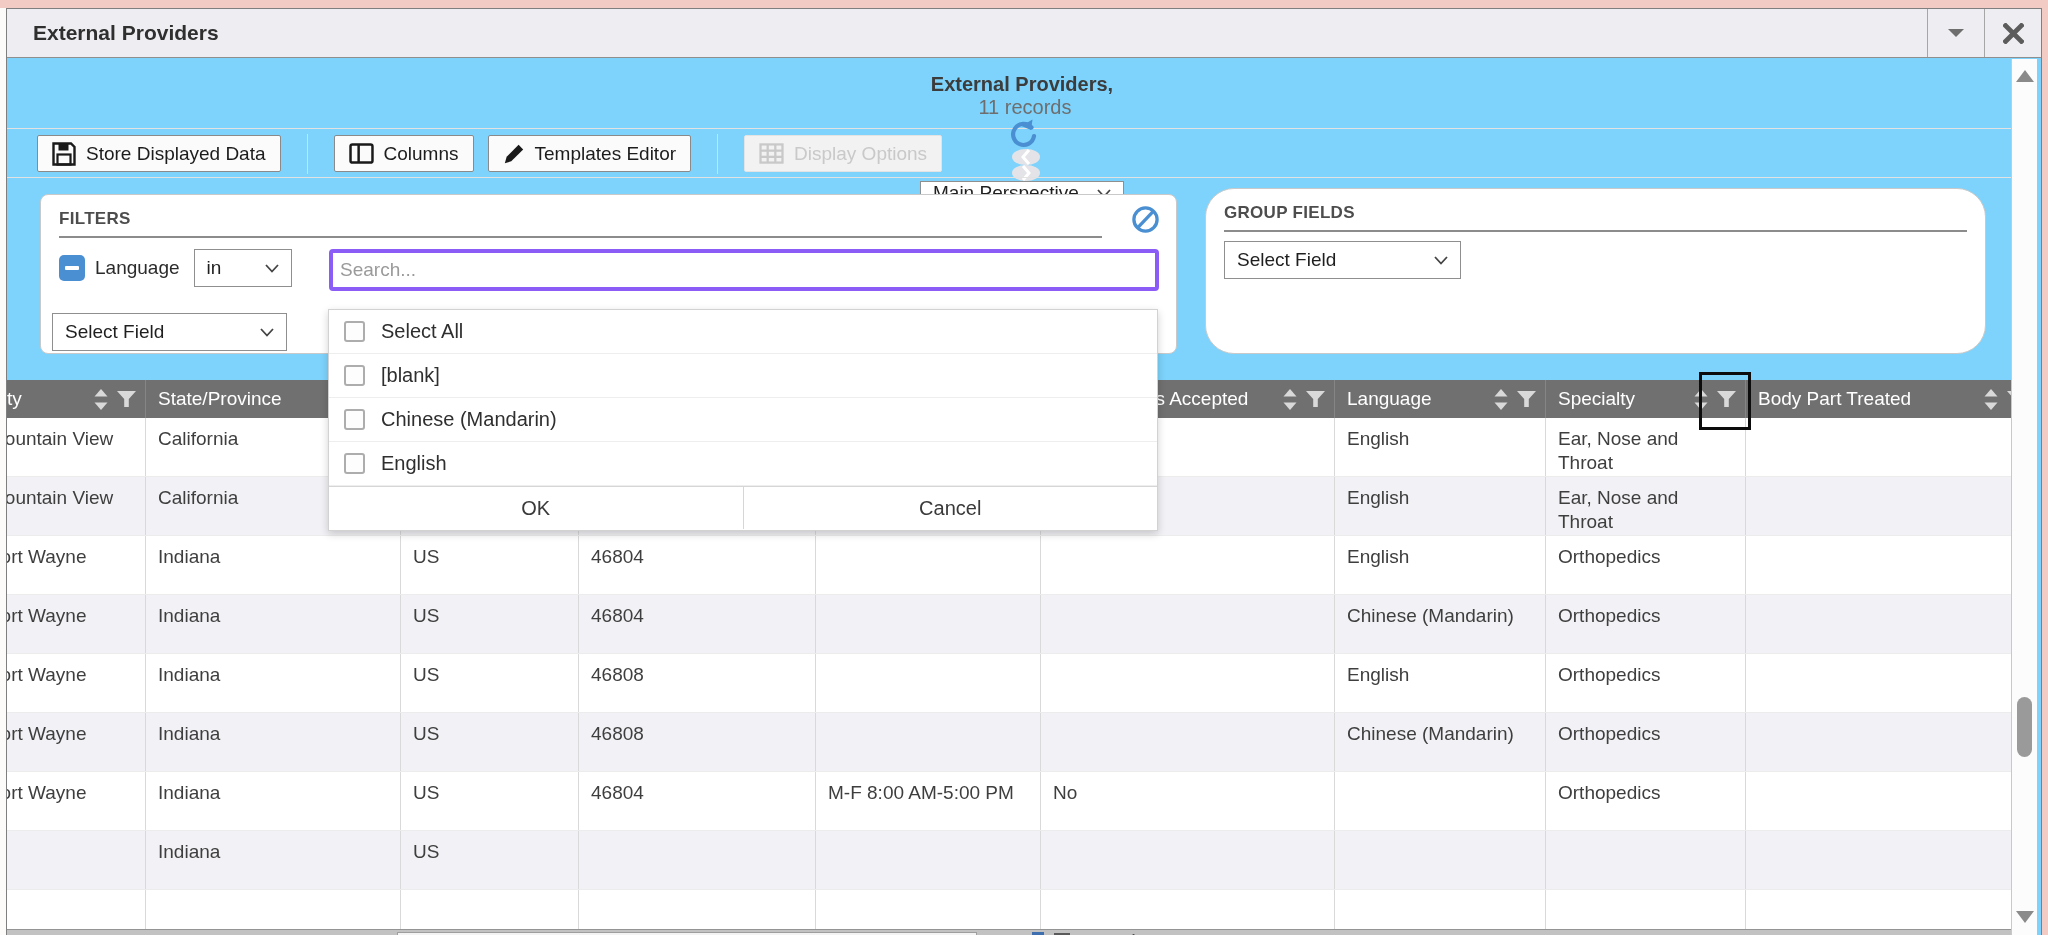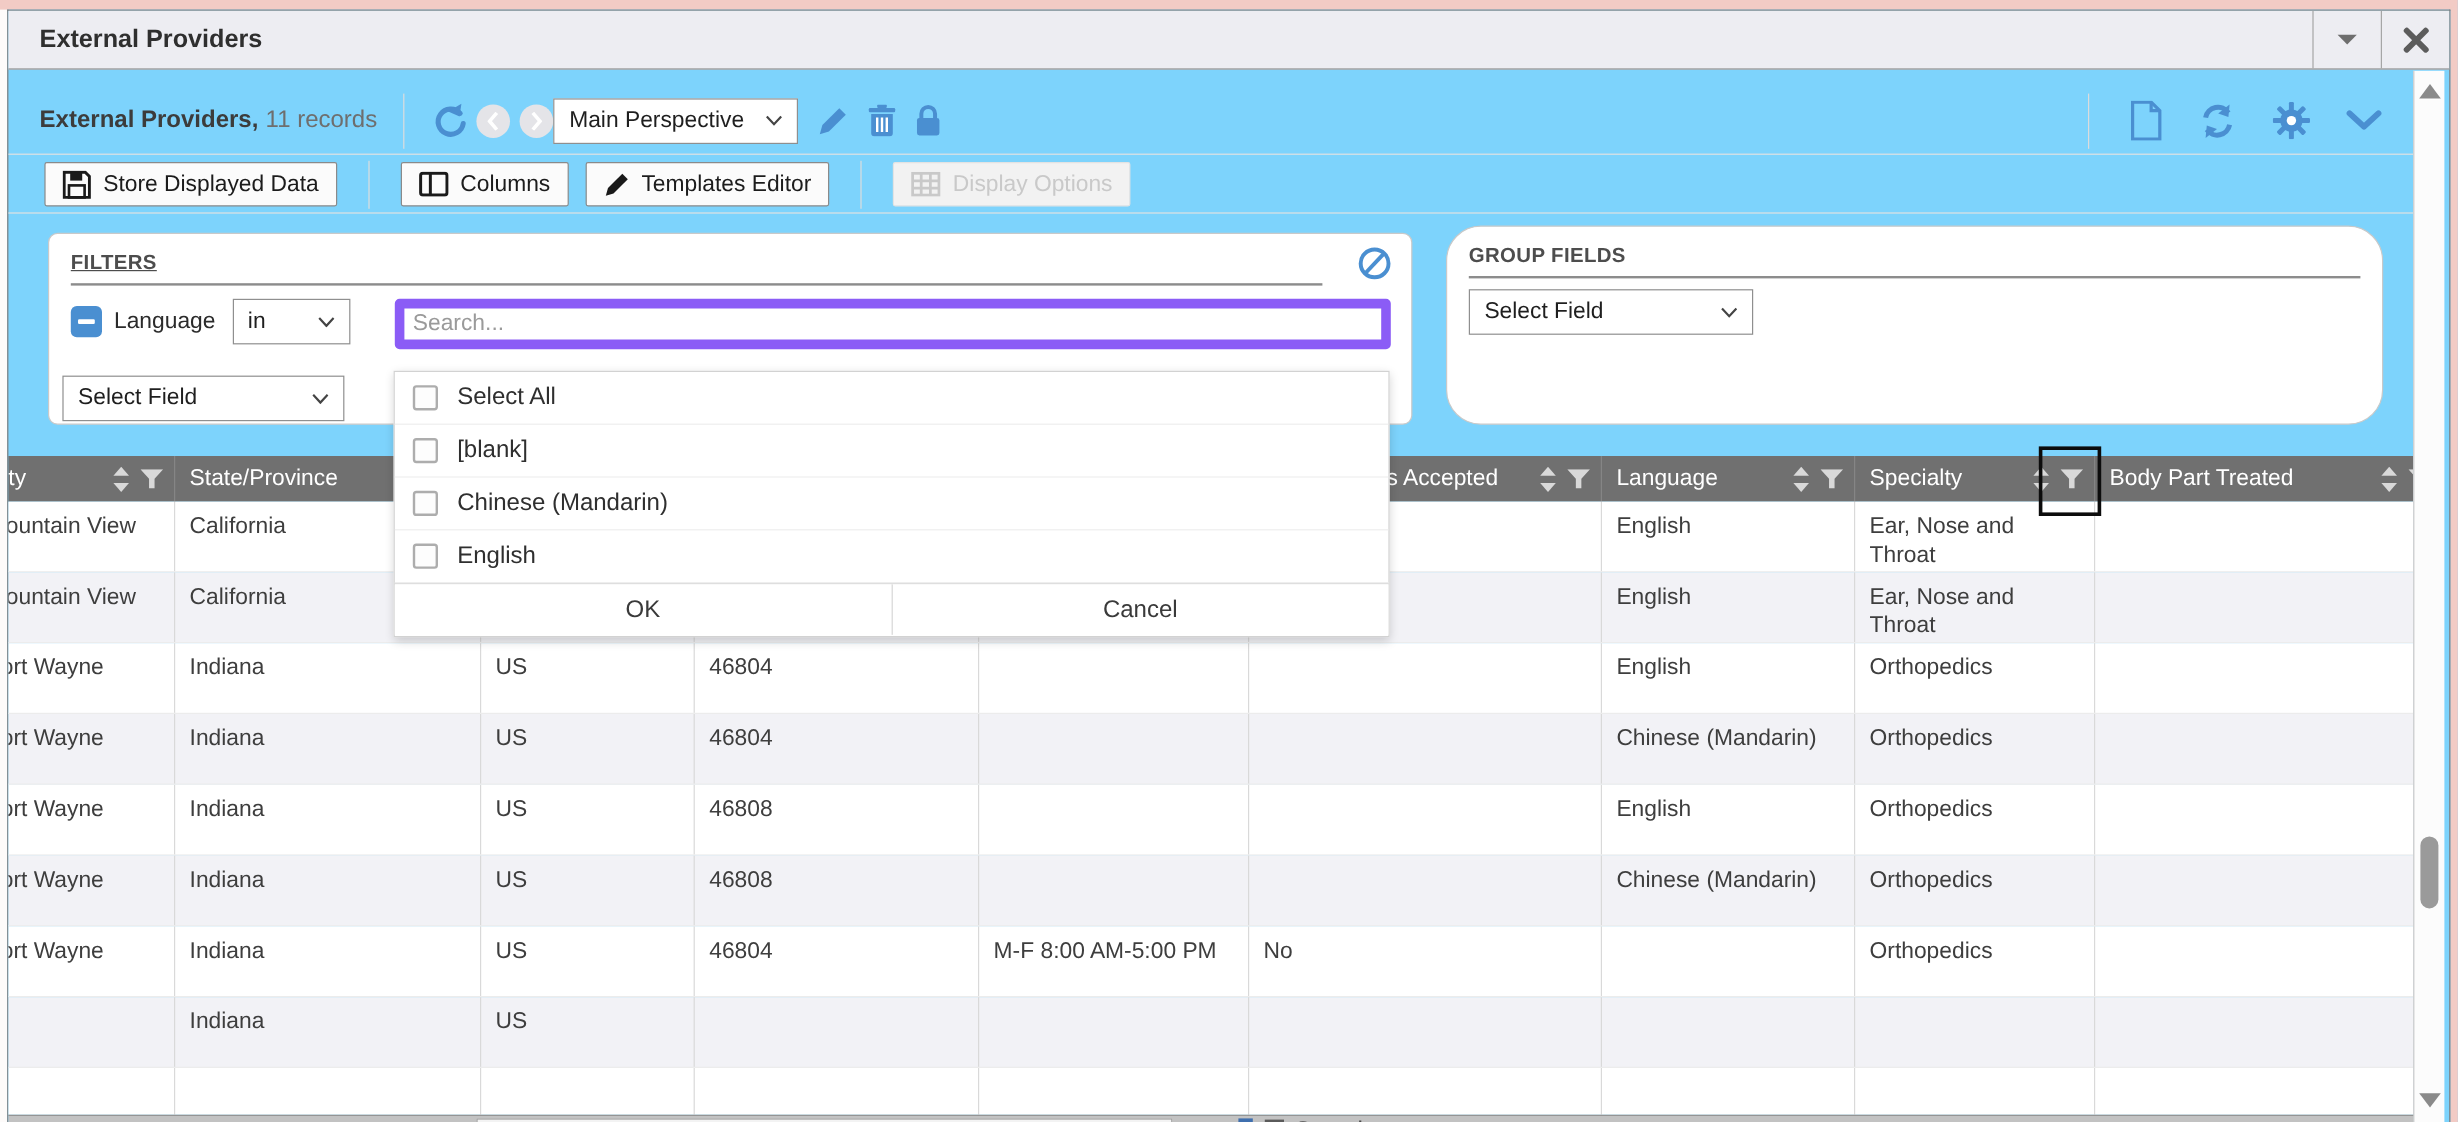--- a/index.html
+++ b/index.html
@@ -9,21 +9,21 @@
   .dialog { position:absolute; left:6px; top:8px; width:2036px; height:927px;
     background:#7dd3fc; border:1px solid #7f7f7f; border-bottom:none; }
   
   .titlebar { position:absolute; left:0; top:0; width:100%; height:49px;
     background:#ededf2; border-bottom:1px solid #8f8f8f; display:flex; align-items:center; }
   .title { font-size:21px; font-weight:bold; color:#2f2f2f; padding-left:26px; flex:1; }
   .tb-btn { width:57px; height:48px; border-left:1px solid #a6a6a6;
     display:flex; align-items:center; justify-content:center; }
   
   .tb1 { position:absolute; left:0; top:50px; width:2004px; height:70px;
-    border-bottom:1px solid #e2e2e2; display:flex; align-items:center; padding:14px 0 0 26px; }
+    border-bottom:1px solid #e2e2e2; display:flex; align-items:center; padding:14px 0 0 26px;flex-direction:column; }
   .summary-bold { font-size:20px; font-weight:bold; color:#3c3c3c; }
   .summary-rest { font-size:20px; color:#6e6e6e; margin-left:6px; }
   .vsep { width:1px; height:46px; background:#dcdcdc; margin:0 22px; }
   .navcircle { width:28px; height:28px; border-radius:50%; background:#e4e4e8;
     display:flex; align-items:center; justify-content:center; margin-left:8px; }
   .select { height:38px; border:1px solid #8f8f8f; background:#fff; display:flex;
     align-items:center; padding:0 12px; font-size:19px; color:#1f1f1f; gap:10px; }
   .select .chev { margin-left:auto; }
   .sel-persp { width:204px; margin-left:0; }
   .tbicon { margin-left:16px; display:flex; align-items:center; }
@@ -37,30 +37,30 @@
     display:flex; align-items:center; gap:10px; padding:0 14px; font-size:19px; color:#1c1c1c; }
   .btn + .btn { margin-left:14px; }
   .btn.disabled { border-color:#e3e3e3; background:#f2f2f2; color:#c9c9c9; }
   .tb2 .vsep { height:40px; margin:0 26px; }
   
   .panel { position:absolute; border:1px solid #c9c9c9; border-radius:8px; background:#fff; }
   .panel-filters { left:33px; top:185px; width:1137px; height:160px; }
   .panel-group { left:1198px; top:179px; width:781px; height:166px;border-radius:29px; }
   .panel-hd { margin:14px 18px 0 18px; font-size:17px; font-weight:bold; color:#4d4d4d;
     letter-spacing:.3px; border-bottom:2px solid #8c8c8c; padding-bottom:7px; }
-  .panel-filters .panel-hd { margin-right:74px;text-decoration:underline; }
+  .panel-filters .panel-hd { margin-right:74px; }
   .noentry { position:absolute; right:16px; top:10px; }
   .frow1 { position:absolute; left:18px; top:54px; display:flex; align-items:center; }
   .minus-sq { width:26px; height:26px; border-radius:5px; background:#4a8fd1;
     display:flex; align-items:center; justify-content:center; }
   .minus-sq i { display:block; width:14px; height:4px; background:#fff; border-radius:1px; }
   .flabel { font-size:19px; color:#2b2b2b; margin:0 14px 0 10px; }
   .sel-op { width:98px; }
   .search-input { position:absolute; left:288px; top:54px; width:830px; height:42px;
-    border:8px solid #8b5cf6; border-radius:4px; font-size:19px; color:#333;
+    border:4px solid #8b5cf6; border-radius:4px; font-size:19px; color:#333;
     padding-left:7px; outline:none; font-family:"Liberation Sans",sans-serif; }
   .search-input::placeholder { color:#9a9a9a; }
   .frow2 { position:absolute; left:11px; top:118px; }
   .sel-field { width:235px; }
   .panel-group .sel-field { position:absolute; left:18px; top:52px; width:237px; }
   
   .grid-clip { position:absolute; left:0; top:371px; width:2004px; height:549px; overflow:hidden; }
   .grid-inner { position:absolute; left:-30px; top:0; width:2059px; }
   .ghead { display:flex; height:38px; background:#707070; }
   .hcell { display:flex; align-items:center; justify-content:space-between;

